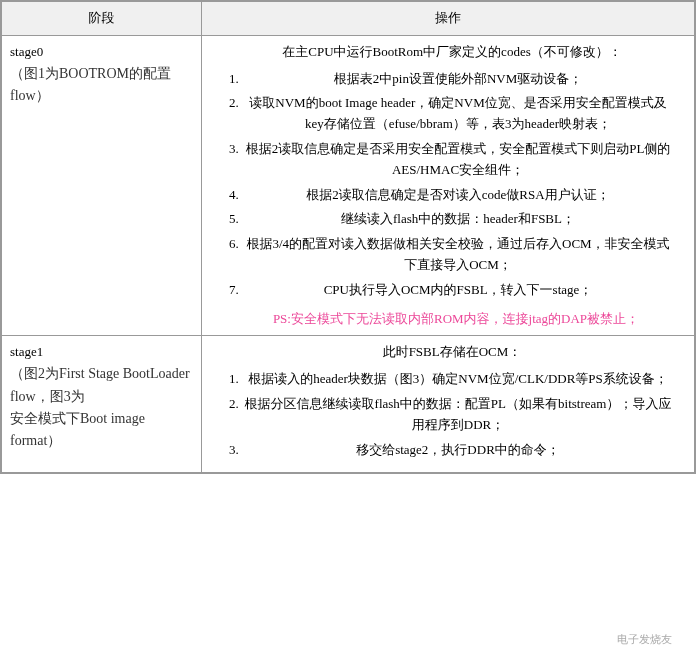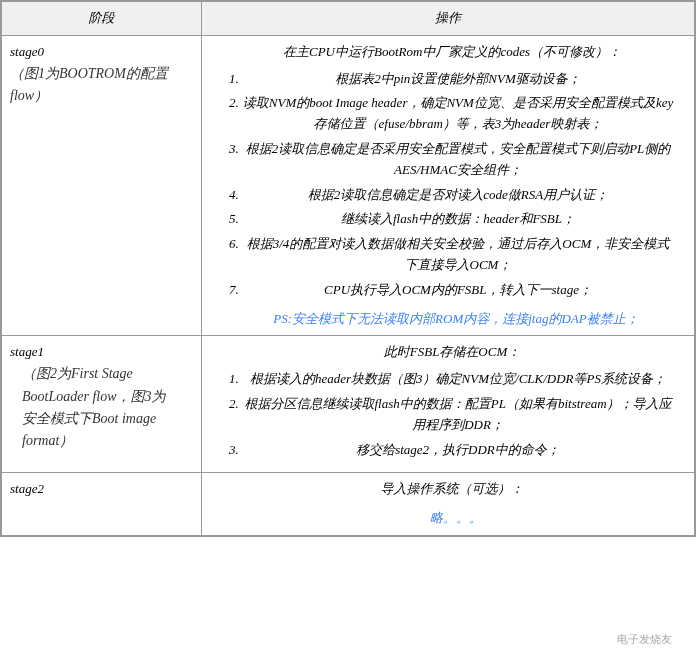--- a/index.html
+++ b/index.html
@@ -5,21 +5,20 @@
     * { box-sizing: border-box; margin: 0; padding: 0; }
     body {
       font-family: "SimSun", "宋体", serif;
       font-size: 13px;
       background: #fff;
       color: #000;
     }
     .table-container {
       width: 696px;
       border: 1px solid #999;
-      font-style: italic;
     }
     table {
       width: 100%;
       border-collapse: collapse;
     }
     th, td {
       border: 1px solid #999;
       padding: 6px 8px;
       vertical-align: top;
       line-height: 1.6;
@@ -45,21 +44,21 @@
     }
     ol {
       padding-left: 20px;
       margin: 6px 12px;
     }
     ol li {
       margin-bottom: 4px;
     }
     .ps-note {
       margin-top: 8px;
-      color: #3b82f6;
+      color: #ec4899;
       margin-left: 16px;
     }
     .intro-line {
       margin-bottom: 4px;
       margin-left: 8px;
     }
     .watermark {
       position: fixed;
       bottom: 10px;
       right: 24px;
@@ -95,38 +94,29 @@
               <li>继续读入flash中的数据：header和FSBL；</li>
               <li>根据3/4的配置对读入数据做相关安全校验，通过后存入OCM，非安全模式下直接导入OCM；</li>
               <li>CPU执行导入OCM内的FSBL，转入下一stage；</li>
             </ol>
             <div class="ps-note">PS:安全模式下无法读取内部ROM内容，连接jtag的DAP被禁止；</div>
           </td>
         </tr>
         <tr>
           <td class="col-stage">
             <div class="stage-name">stage1</div>
-            <div class="stage-desc" style="white-space: pre-line; margin-left: 12px;">（图2为First Stage BootLoader flow，图3为
+            <div class="stage-desc" style="white-space: pre-line;">（图2为First Stage BootLoader flow，图3为
 安全模式下Boot image format）</div>
           </td>
           <td class="col-action">
             <div class="intro-line">此时FSBL存储在OCM：</div>
             <ol>
               <li>根据读入的header块数据（图3）确定NVM位宽/CLK/DDR等PS系统设备；</li>
               <li>根据分区信息继续读取flash中的数据：配置PL（如果有bitstream）；导入应用程序到DDR；</li>
               <li>移交给stage2，执行DDR中的命令；</li>
             </ol>
           </td>
         </tr>
-        <tr>
-          <td class="col-stage">
-            <div class="stage-name">stage2</div>
-          </td>
-          <td class="col-action">
-            <div class="intro-line">导入操作系统（可选）：</div>
-            <div class="ps-note">略。。。</div>
-          </td>
-        </tr>
       </tbody>
   </table>
 </div>
 
 <div class="watermark">电子发烧友</div>
 
 </body></html>

